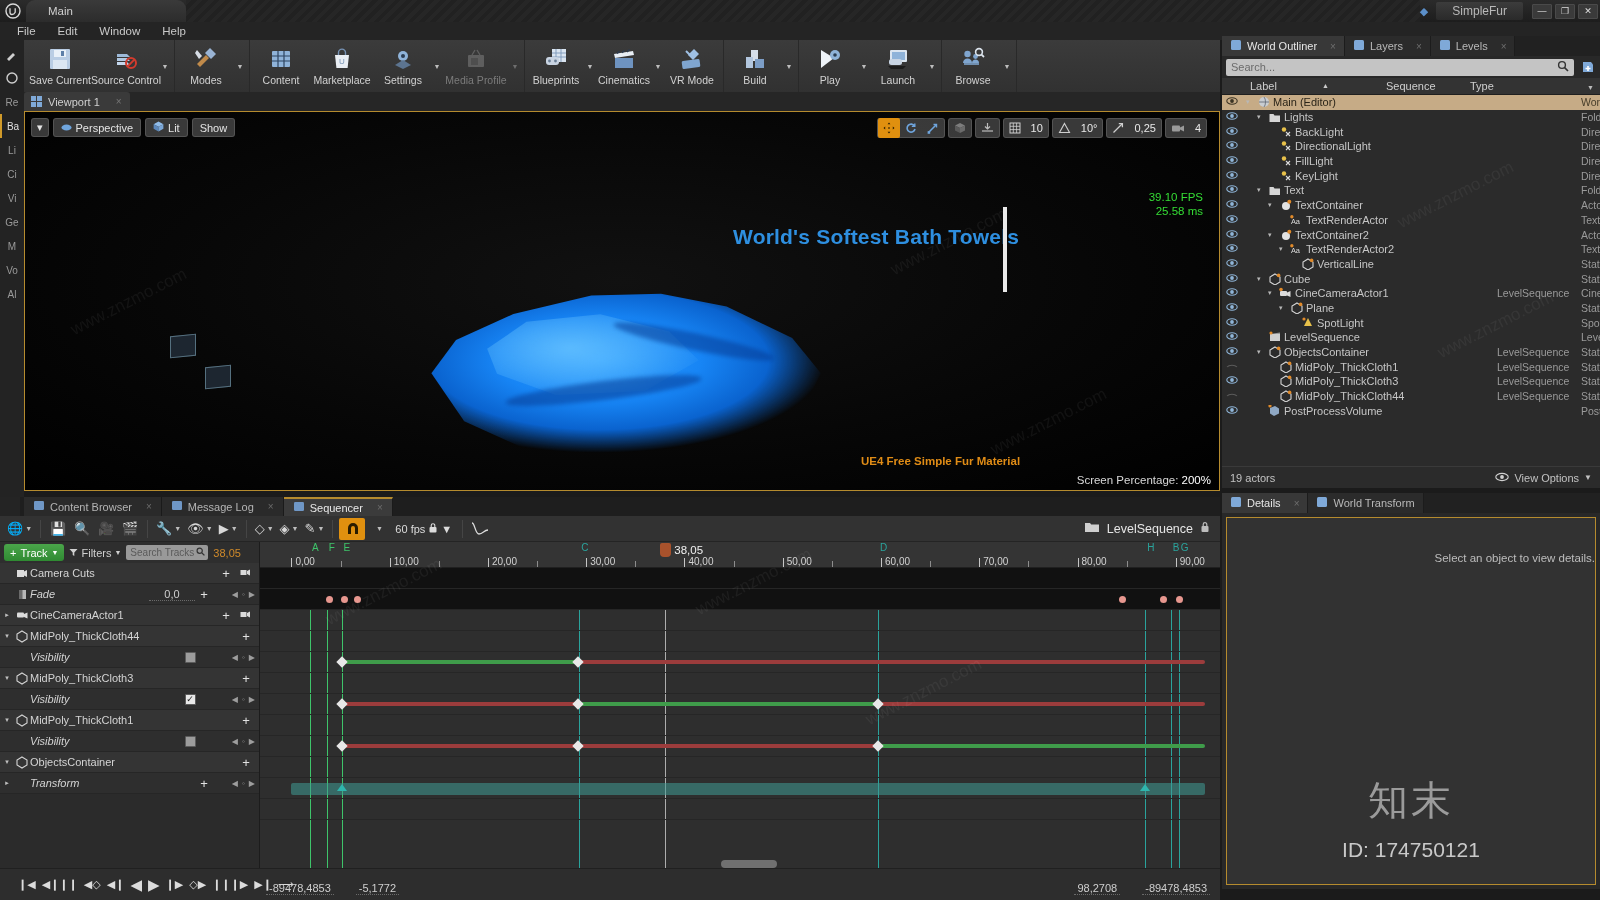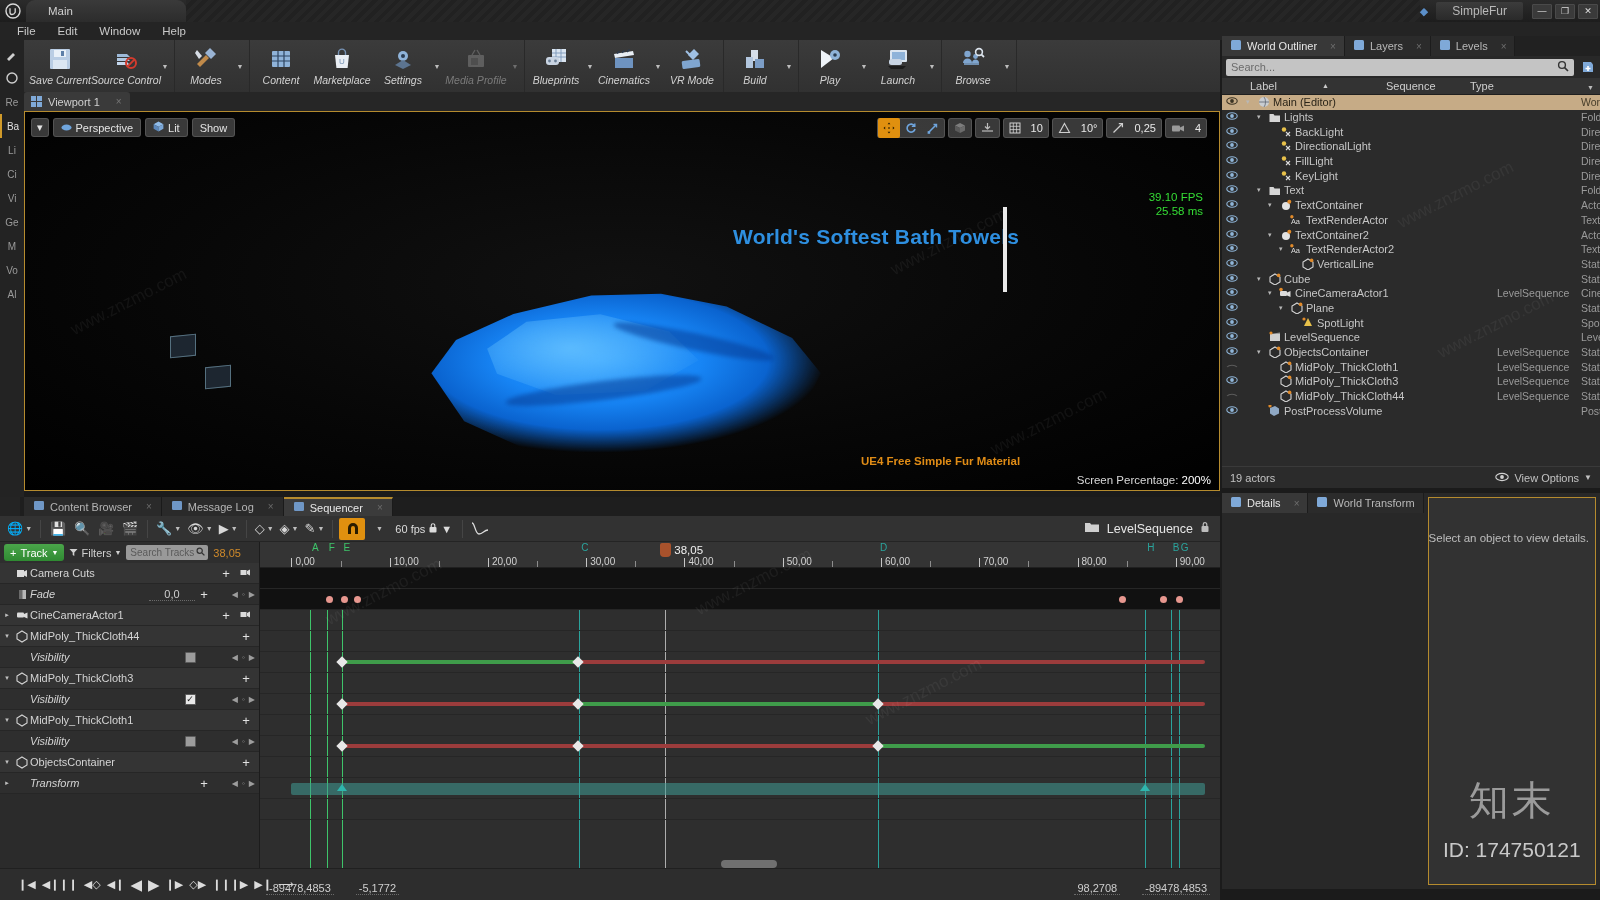--- a/index.html
+++ b/index.html
@@ -55,21 +55,21 @@
     position: absolute; top: 40px; left: 24px; width: 1196px; height: 52px;
     background: linear-gradient(180deg,#3b3b3b,#313131);
     display: flex; align-items: stretch;
   }
   .tgroup { display: flex; align-items: stretch; border-right: 1px solid #292929; padding: 0 3px; }
   .tbtn {
     width: 56px; display: flex; flex-direction: column; align-items: center; justify-content: center;
     gap: 2px; position: relative;
   }
   .tbtn.wide { width: 66px; }
-  .tbtn .lbl { font-size: 10.5px; color: #d2d2d2; white-space: nowrap; font-style: italic; }
+  .tbtn .lbl { font-size: 10.5px; color: #d2d2d2; white-space: nowrap; }
   .tbtn.disabled .lbl { color: #7b7b7b; }
   .tbtn .ico { width: 28px; height: 26px; display: flex; align-items: center; justify-content: center; }
   .caret { width: 12px; display: flex; align-items: center; justify-content: center;
            font-size: 7px; color: #bdbdbd; }
   .caret.dis { color: #6d6d6d; }
 
   
   .rail {
     position: absolute; top: 40px; left: 0; width: 24px; height: 849px;
     background: #232323; color: #9a9a9a; font-size: 10px;
@@ -204,25 +204,25 @@
   .ico16 { width: 13px; height: 12px; display: inline-flex; align-items: center; justify-content: center; font-size: 10px; }
   .footrow {
     height: 22px; display: flex; align-items: center; justify-content: space-between;
     padding: 0 8px; font-size: 11px; color: #c2c2c2; background: #2b2b2b; border-top: 1px solid #3a3a3a;
   }
   .footrow .vo { display: flex; align-items: center; gap: 5px; }
 
   
   .details {
     position: absolute; top: 493px; left: 1222px; width: 378px; height: 396px;
-    background: #282828; display: flex; flex-direction: row;
+    background: #282828; display: flex; flex-direction: column;
   }
   .details-body {
     flex: 1; margin: 4px; border: 1px solid #b58b2e; background: #323232;
-    display: flex; align-items: flex-start; justify-content: flex-start; padding-top: 34px;
+    display: flex; align-items: flex-start; justify-content: flex-end; padding-top: 34px;
     font-size: 11.5px; color: #bdbdbd; position: relative;
   }
   .wm {
     position: absolute; left: 0; right: 0; bottom: 22px; text-align: center; color: #8a8a8a;
     pointer-events: none;
   }
   .wm .big { font-size: 40px; letter-spacing: 3px; color: #9b9b9b; font-weight: 300; }
   .wm .id { font-size: 21px; margin-top: 10px; color: #c9c9c9; }
 
   

